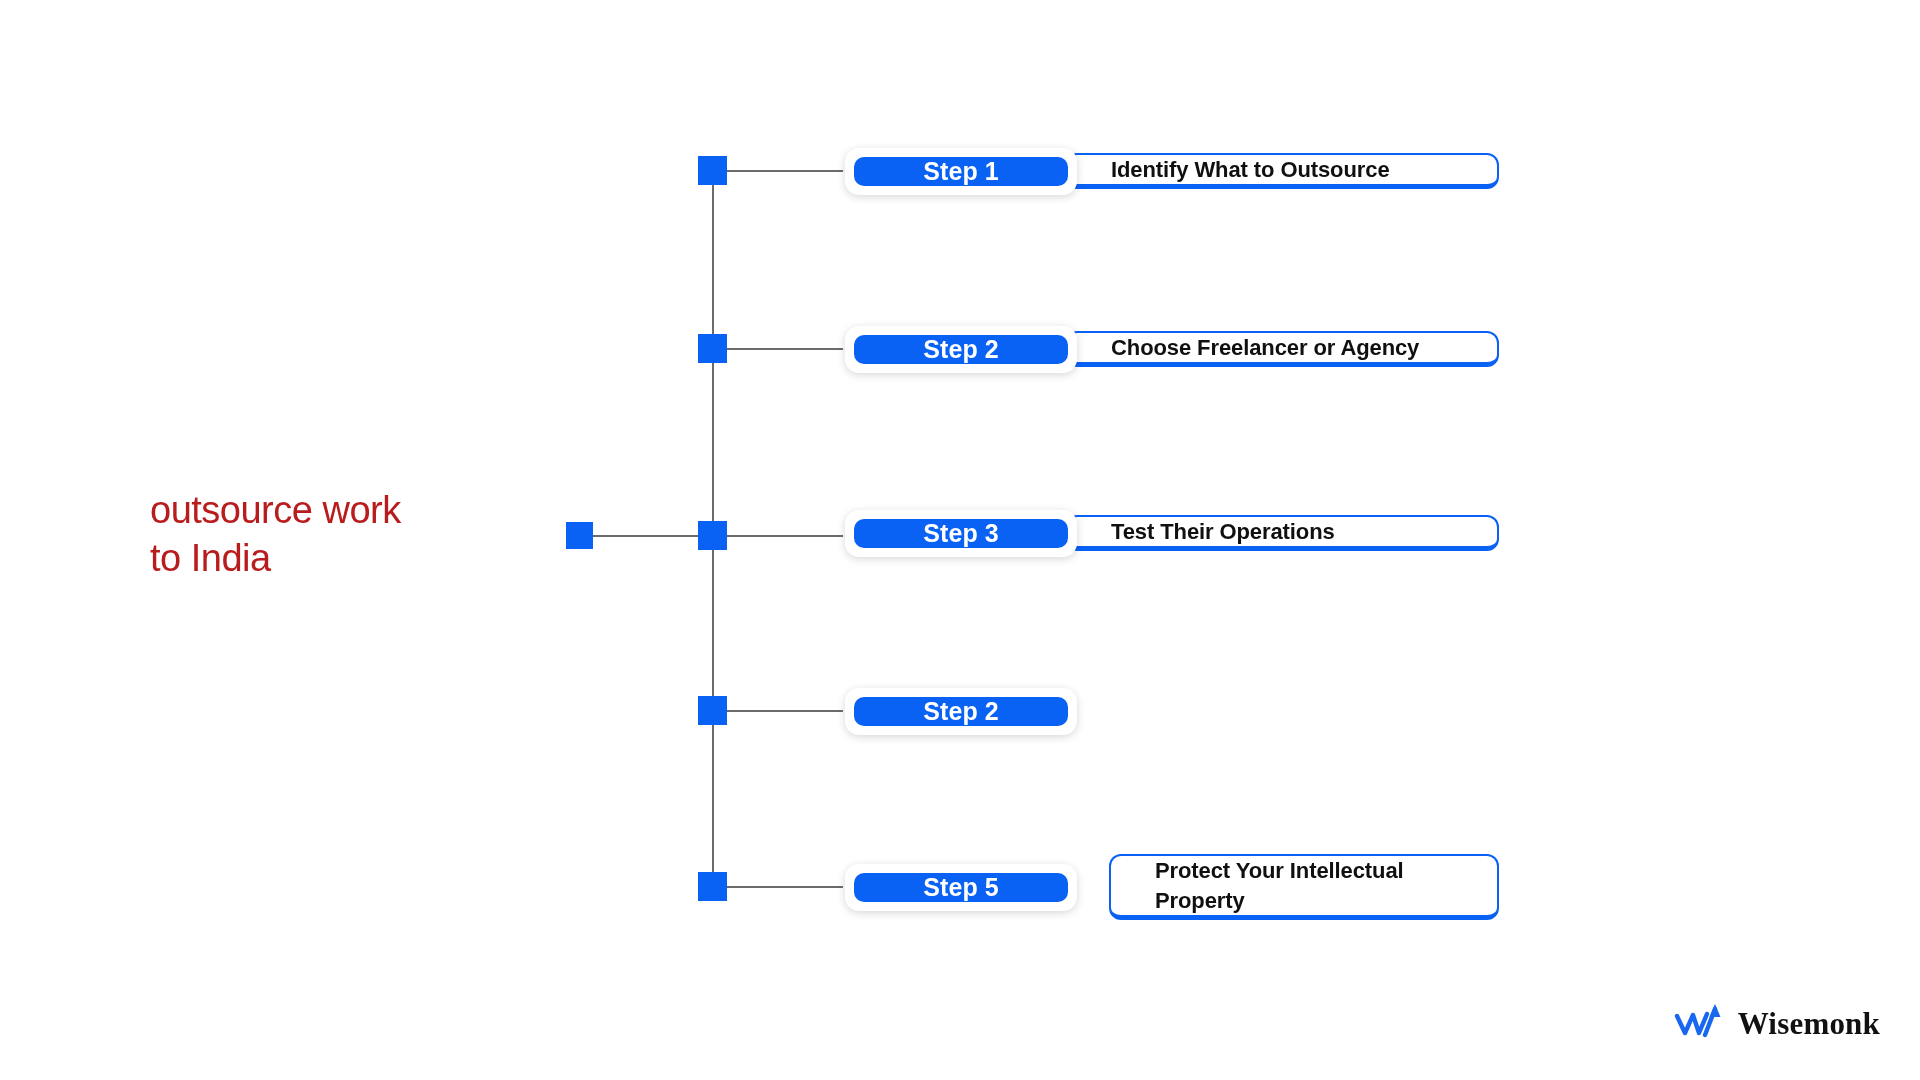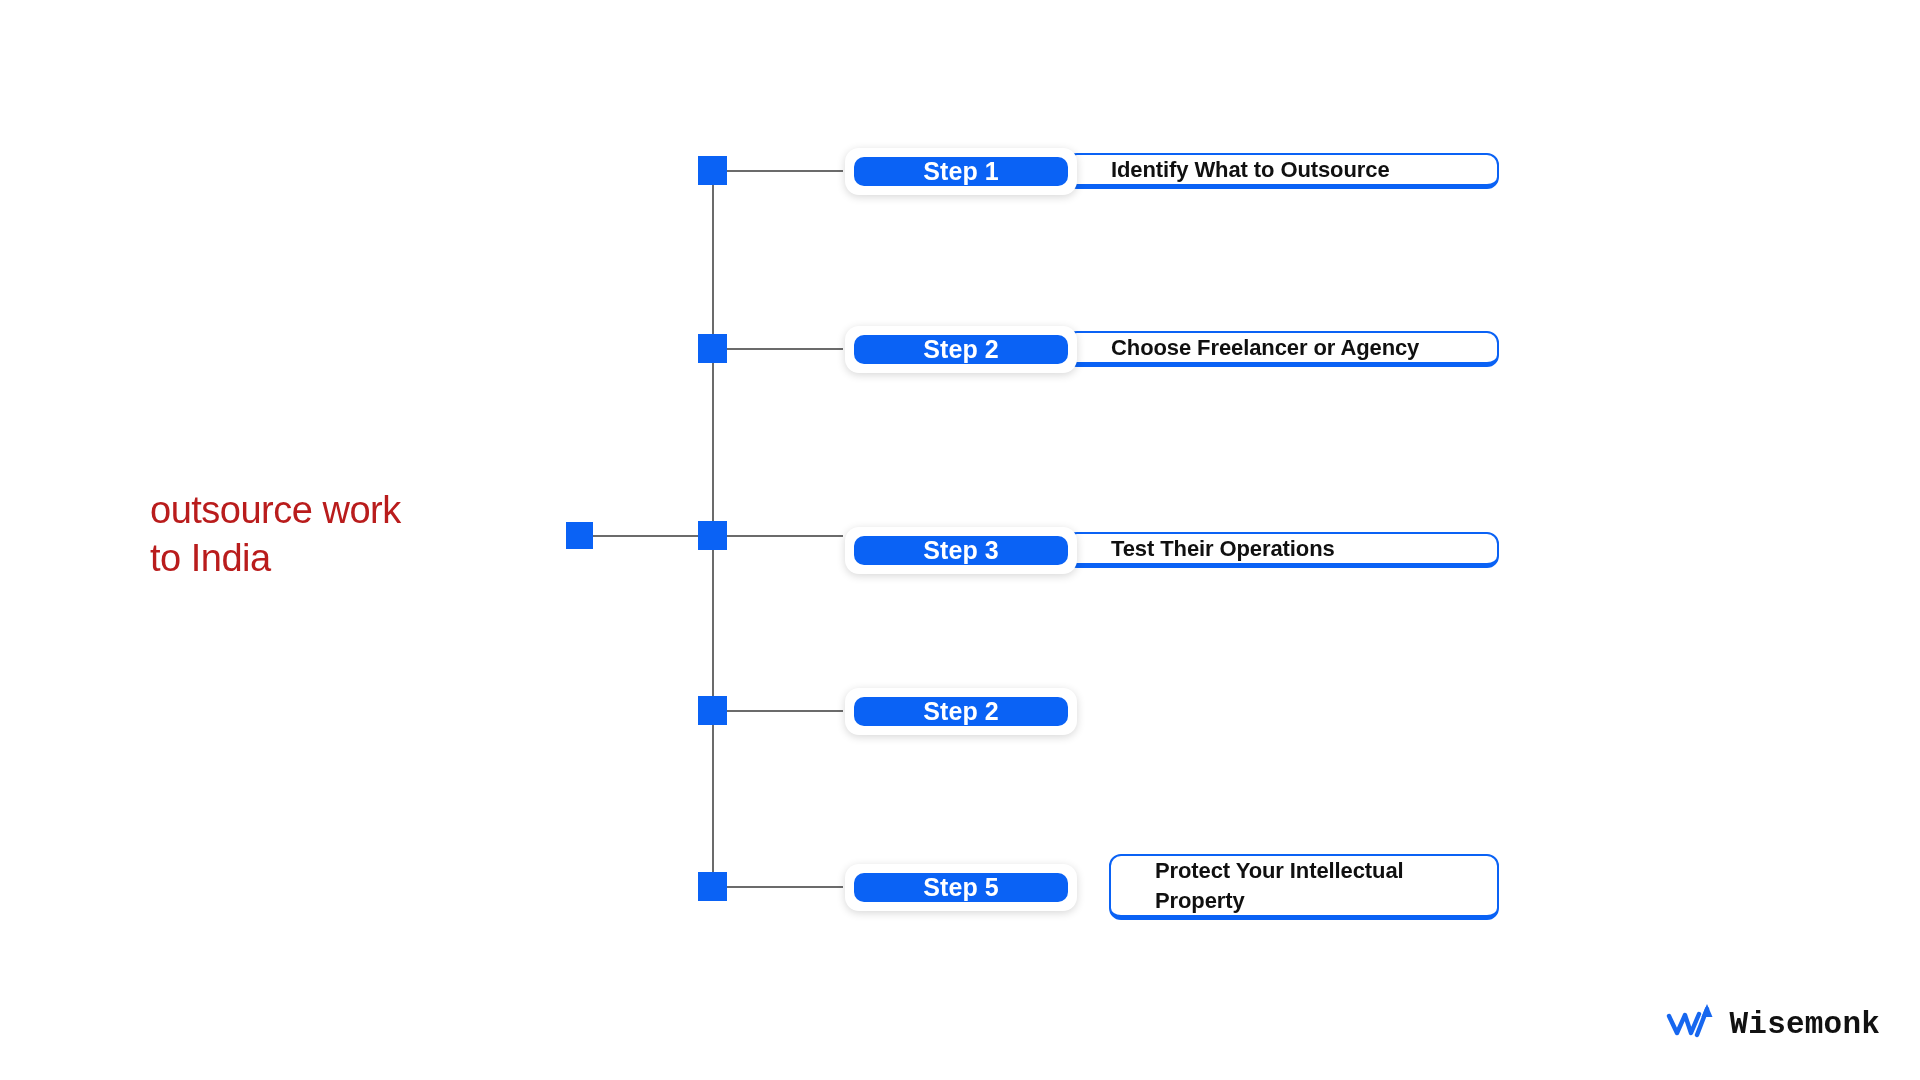--- a/index.html
+++ b/index.html
@@ -136,21 +136,21 @@
   .brand {
     position: absolute;
     right: 40px;
     bottom: 32px;
     display: flex;
     align-items: center;
     gap: 12px;
   }
 
   .brand-name {
-    font-family: Liberation Mono, monospace;
+    font-family: Liberation Serif, serif;
     font-size: 31px;
     font-weight: 700;
     color: #111111;
     letter-spacing: 0.2px;
   }
 </style>
 </head>
 <body>
 
 <div id="canvas">
@@ -192,21 +192,21 @@
 
   <div class="row" style="top:290px;">
     <div class="step-chip-wrap">
       <div class="step-chip">Step 2</div>
     </div>
     <div class="step-label-card">
       <div class="step-label">Choose Freelancer or Agency</div>
     </div>
   </div>
 
-  <div class="row" style="top:491px;">
+  <div class="row" style="top:474px;">
     <div class="step-chip-wrap">
       <div class="step-chip">Step 3</div>
     </div>
     <div class="step-label-card">
       <div class="step-label">Test Their Operations</div>
     </div>
   </div>
 
   <div class="row" style="top:652px;">
     <div class="step-chip-wrap">

